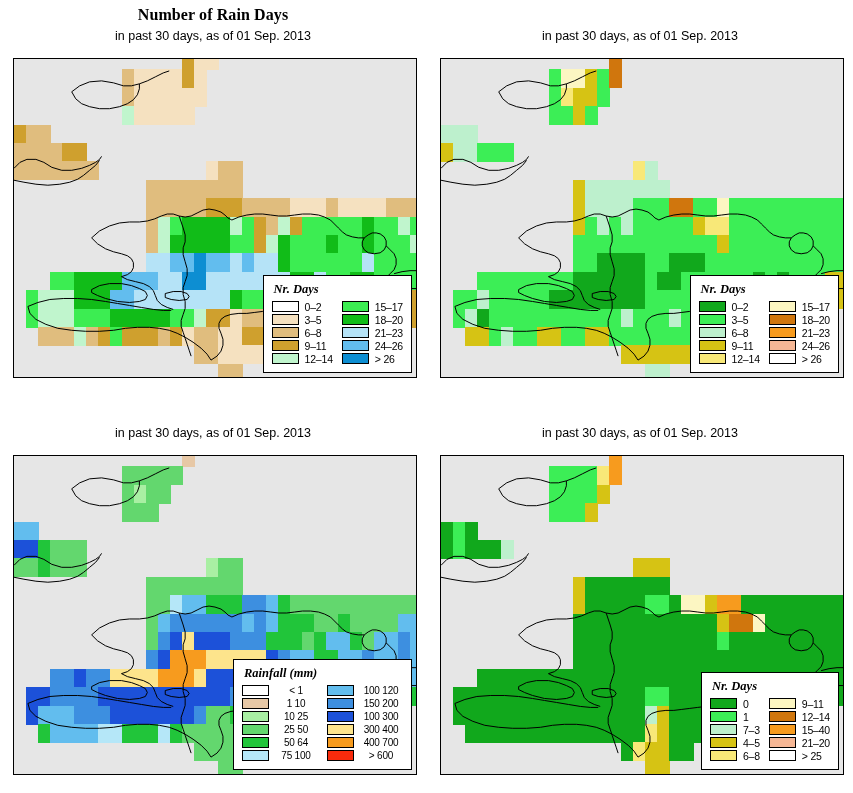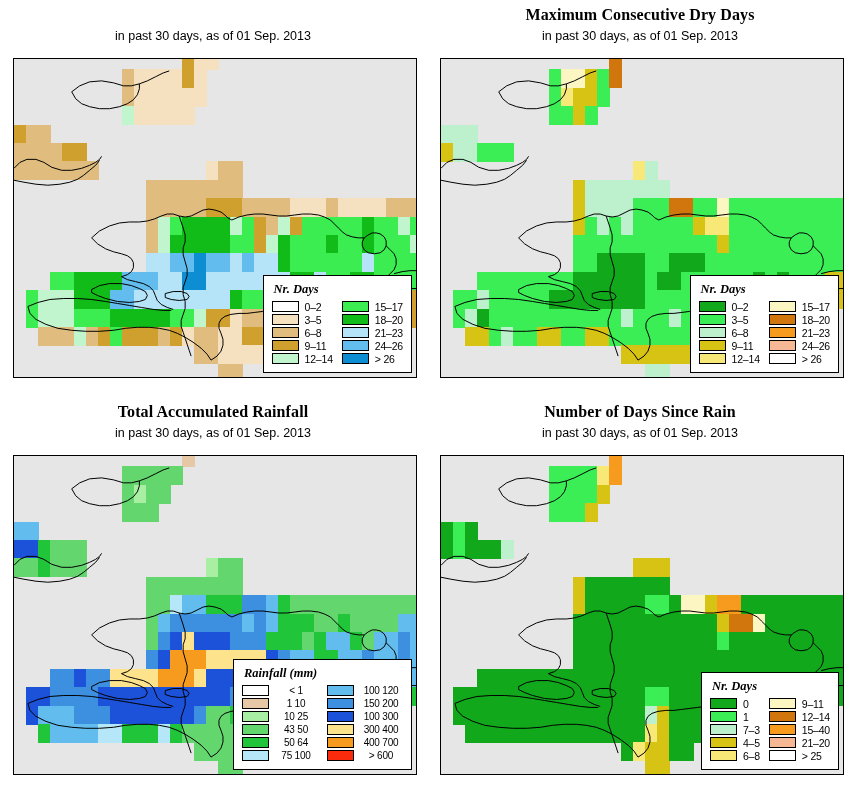--- a/index.html
+++ b/index.html
@@ -76,20 +76,21 @@
     letter-spacing:-0.2px;
   }
   .legend-label.rain{font-size:10px;}
   .legend-label.center{width:44px;text-align:center;margin-left:5px;}
 </style>
 </head>
 <body>
 
 <div id="figure">
     <div class="panel" style="left: 0px; top: 0px;">
+      <div class="panel-title">Number of Rain Days</div>
       <div class="panel-subtitle">in past 30 days, as of  01 Sep. 2013</div>
       <div class="plotbox">
         <div class="map-layer">
           <div class="cell" style="left: 168px; top: -8px; width: 12.6px; height: 19px; background: rgb(207, 160, 46);"></div>
           <div class="cell" style="left: 180px; top: -8px; width: 12.6px; height: 19px; background: rgb(245, 225, 192);"></div>
           <div class="cell" style="left: 192px; top: -8px; width: 12.6px; height: 19px; background: rgb(245, 225, 192);"></div>
           <div class="cell" style="left: 108px; top: 10.4px; width: 12.6px; height: 19px; background: rgb(224, 189, 126);"></div>
           <div class="cell" style="left: 120px; top: 10.4px; width: 12.6px; height: 19px; background: rgb(245, 225, 192);"></div>
           <div class="cell" style="left: 132px; top: 10.4px; width: 12.6px; height: 19px; background: rgb(245, 225, 192);"></div>
           <div class="cell" style="left: 144px; top: 10.4px; width: 12.6px; height: 19px; background: rgb(245, 225, 192);"></div>
@@ -431,21 +432,20 @@
               <div class="legend-row">
                 <span class="swatch" style="background: rgb(13, 142, 210);"></span>
                 <span class="legend-label">&gt; 26</span>
               </div>
             </div>
           </div>
         </div>
       </div>
     </div>
     <div class="panel" style="left: 427px; top: 0px;">
-      <div class="panel-title">Maximum Consecutive Dry Days</div>
       <div class="panel-subtitle">in past 30 days, as of  01 Sep. 2013</div>
       <div class="plotbox">
         <div class="map-layer">
           <div class="cell" style="left: 168px; top: -8px; width: 12.6px; height: 19px; background: rgb(208, 118, 13);"></div>
           <div class="cell" style="left: 108px; top: 10.4px; width: 12.6px; height: 19px; background: rgb(60, 238, 86);"></div>
           <div class="cell" style="left: 120px; top: 10.4px; width: 12.6px; height: 19px; background: rgb(252, 246, 194);"></div>
           <div class="cell" style="left: 132px; top: 10.4px; width: 12.6px; height: 19px; background: rgb(252, 246, 194);"></div>
           <div class="cell" style="left: 144px; top: 10.4px; width: 12.6px; height: 19px; background: rgb(214, 195, 20);"></div>
           <div class="cell" style="left: 156px; top: 10.4px; width: 12.6px; height: 19px; background: rgb(60, 238, 86);"></div>
           <div class="cell" style="left: 168px; top: 10.4px; width: 12.6px; height: 19px; background: rgb(208, 118, 13);"></div>
@@ -769,21 +769,20 @@
               <div class="legend-row">
                 <span class="swatch" style="background: rgb(255, 255, 255);"></span>
                 <span class="legend-label">&gt; 26</span>
               </div>
             </div>
           </div>
         </div>
       </div>
     </div>
     <div class="panel" style="left: 0px; top: 397px;">
-      <div class="panel-title">Total Accumulated Rainfall</div>
       <div class="panel-subtitle">in past 30 days, as of  01 Sep. 2013</div>
       <div class="plotbox">
         <div class="map-layer">
           <div class="cell" style="left: 168px; top: -8px; width: 12.6px; height: 19px; background: rgb(231, 200, 166);"></div>
           <div class="cell" style="left: 108px; top: 10.4px; width: 12.6px; height: 19px; background: rgb(99, 215, 110);"></div>
           <div class="cell" style="left: 120px; top: 10.4px; width: 12.6px; height: 19px; background: rgb(99, 215, 110);"></div>
           <div class="cell" style="left: 132px; top: 10.4px; width: 12.6px; height: 19px; background: rgb(99, 215, 110);"></div>
           <div class="cell" style="left: 144px; top: 10.4px; width: 12.6px; height: 19px; background: rgb(99, 215, 110);"></div>
           <div class="cell" style="left: 156px; top: 10.4px; width: 12.6px; height: 19px; background: rgb(99, 215, 110);"></div>
           <div class="cell" style="left: 108px; top: 28.8px; width: 12.6px; height: 19px; background: rgb(99, 215, 110);"></div>
@@ -1076,21 +1075,21 @@
               <div class="legend-row">
                 <span class="swatch" style="background: rgb(231, 200, 166);"></span>
                 <span class="legend-label rain center">1   10</span>
               </div>
               <div class="legend-row">
                 <span class="swatch" style="background: rgb(169, 239, 163);"></span>
                 <span class="legend-label rain center">10   25</span>
               </div>
               <div class="legend-row">
                 <span class="swatch" style="background: rgb(99, 215, 110);"></span>
-                <span class="legend-label rain center">43   50</span>
+                <span class="legend-label rain center">25   50</span>
               </div>
               <div class="legend-row">
                 <span class="swatch" style="background: rgb(33, 197, 58);"></span>
                 <span class="legend-label rain center">50   64</span>
               </div>
               <div class="legend-row">
                 <span class="swatch" style="background: rgb(181, 231, 248);"></span>
                 <span class="legend-label rain center">75  100</span>
               </div>
             </div>
@@ -1118,21 +1117,20 @@
               <div class="legend-row">
                 <span class="swatch" style="background: rgb(249, 43, 12);"></span>
                 <span class="legend-label rain center">&gt; 600</span>
               </div>
             </div>
           </div>
         </div>
       </div>
     </div>
     <div class="panel" style="left: 427px; top: 397px;">
-      <div class="panel-title">Number of Days Since Rain</div>
       <div class="panel-subtitle">in past 30 days, as of  01 Sep. 2013</div>
       <div class="plotbox">
         <div class="map-layer">
           <div class="cell" style="left: 168px; top: -8px; width: 12.6px; height: 19px; background: rgb(247, 155, 30);"></div>
           <div class="cell" style="left: 108px; top: 10.4px; width: 12.6px; height: 19px; background: rgb(60, 238, 86);"></div>
           <div class="cell" style="left: 120px; top: 10.4px; width: 12.6px; height: 19px; background: rgb(60, 238, 86);"></div>
           <div class="cell" style="left: 132px; top: 10.4px; width: 12.6px; height: 19px; background: rgb(60, 238, 86);"></div>
           <div class="cell" style="left: 144px; top: 10.4px; width: 12.6px; height: 19px; background: rgb(60, 238, 86);"></div>
           <div class="cell" style="left: 156px; top: 10.4px; width: 12.6px; height: 19px; background: rgb(248, 232, 120);"></div>
           <div class="cell" style="left: 168px; top: 10.4px; width: 12.6px; height: 19px; background: rgb(247, 155, 30);"></div>

